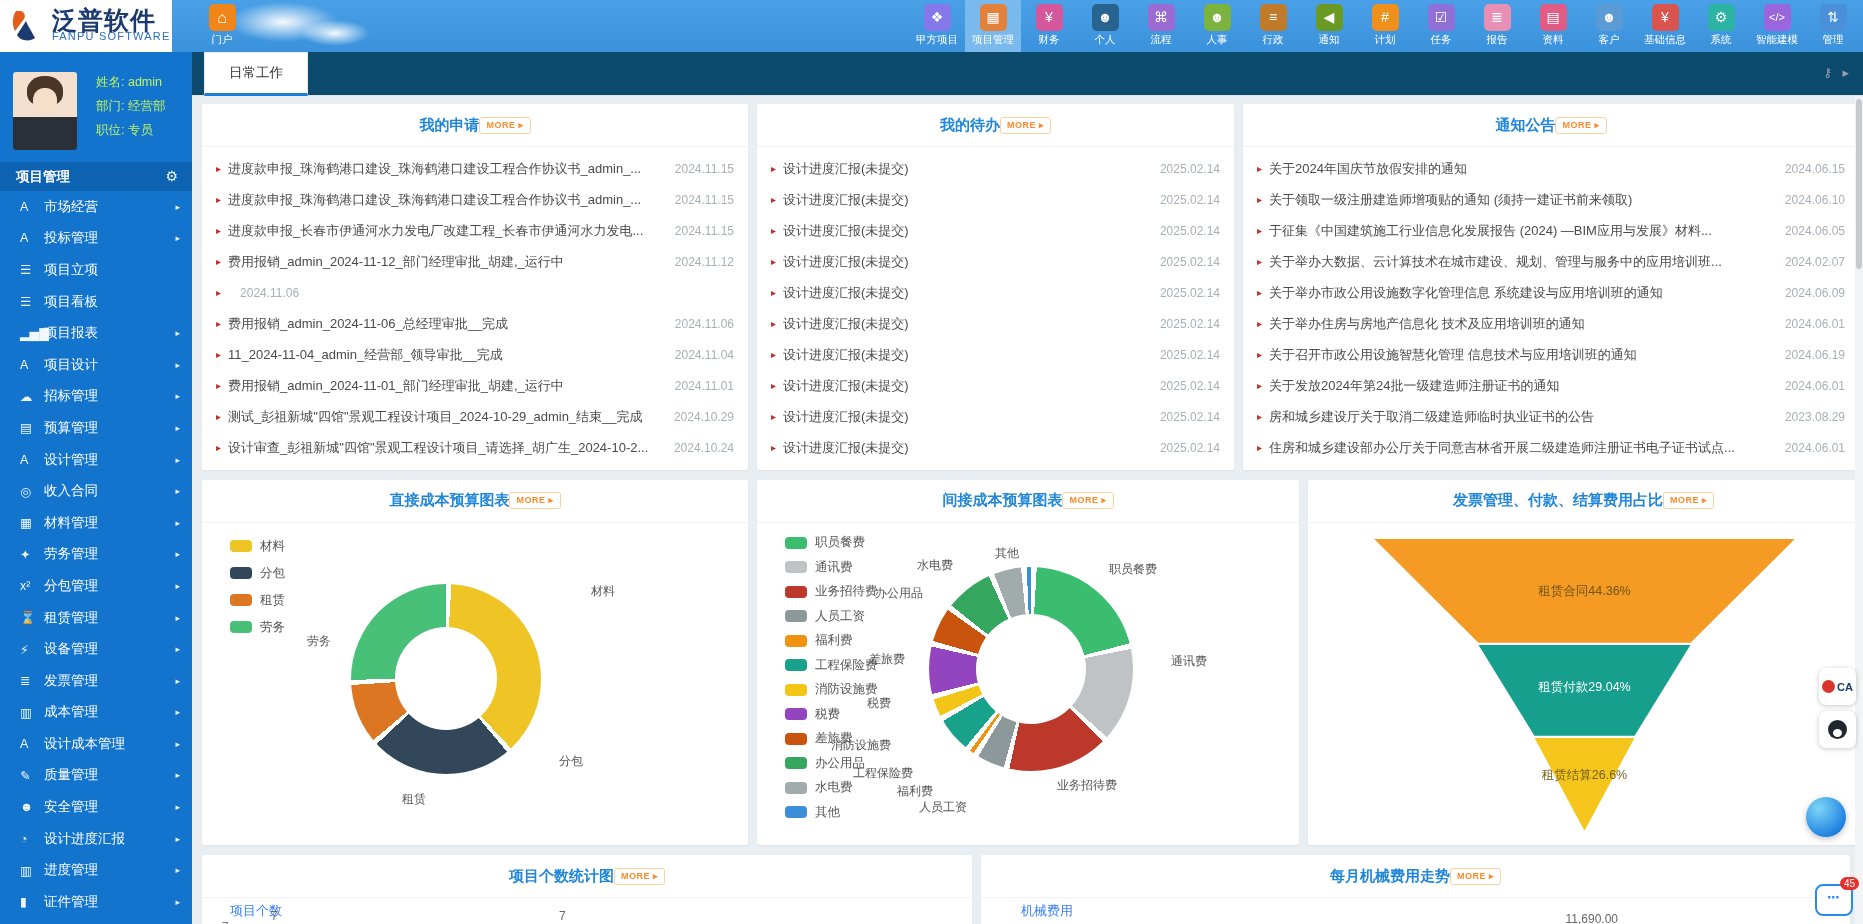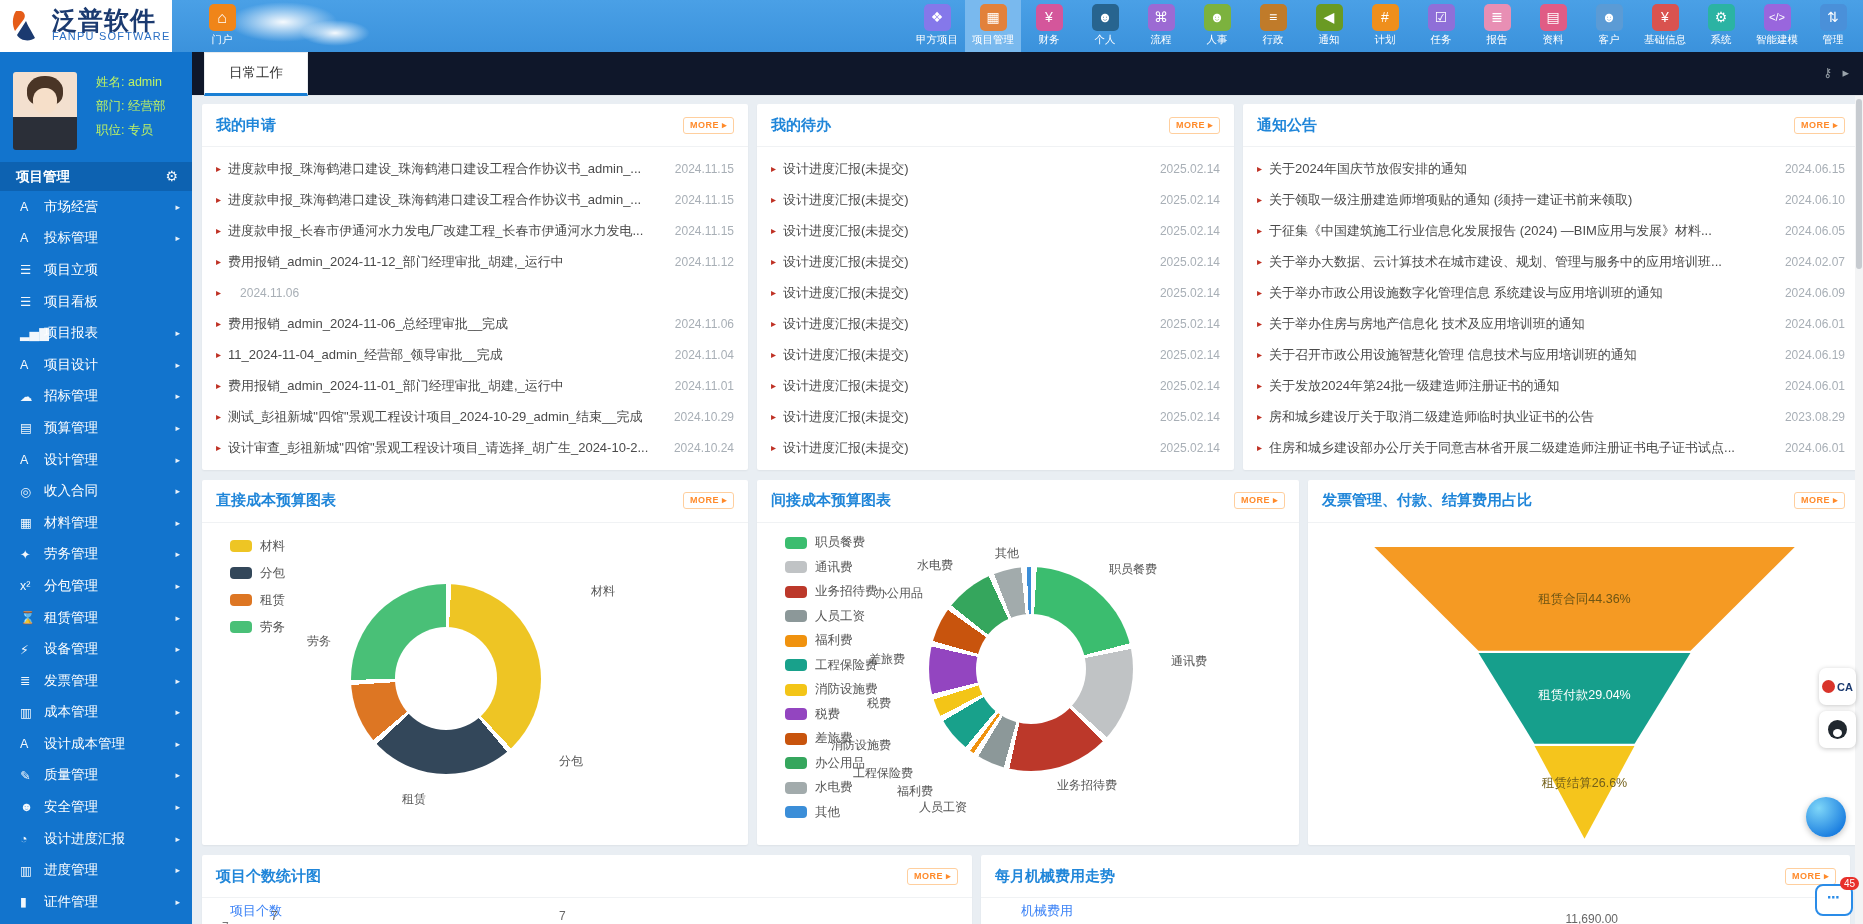--- a/index.html
+++ b/index.html
@@ -20,21 +20,21 @@
   .c2{left:300px;top:20px;width:70px;height:26px;}
   .nav-item{width:56px;height:52px;text-align:center;box-sizing:border-box;cursor:pointer;flex:0 0 auto;}
   .nav-item.active{background:#79b9ee;}
   .nav-ico{display:block;width:27px;height:27px;margin:4px auto 1px auto;border-radius:5px;
            color:#fff;font-size:14px;line-height:27px;text-align:center;overflow:hidden;}
   .nav-label{display:block;font-size:11px;color:#fff;white-space:nowrap;transform:scale(.95);}
   #portal{position:absolute;left:194px;top:0;}
   #nav-items{position:absolute;right:2px;top:0;display:flex;}
 
   
-  #tabbar{position:absolute;left:192px;top:52px;right:0;height:43px;background:#0f172a;
+  #tabbar{position:absolute;left:192px;top:52px;right:0;height:43px;background:#0c4a6e;
           border-bottom:1px solid #e2e6e9;z-index:20;}
   .tab{position:absolute;left:12px;top:0;height:40px;line-height:40px;padding:0 24px;
        background:#fff;border:1px solid #e8ebee;border-bottom:3px solid #1a7fd4;
        font-size:13.5px;color:#333;cursor:pointer;}
   #tab-icons{position:absolute;right:14px;top:13px;display:flex;gap:10px;}
   #tab-icons span{color:#9aa3ab;font-size:13px;cursor:pointer;line-height:16px;}
 
   
   #sidebar{position:absolute;left:0;top:52px;width:192px;bottom:0;background:#1274cd;overflow:hidden;z-index:10;}
   #usercard{position:relative;height:110px;padding:18px 0 0 14px;box-sizing:border-box;}
@@ -55,21 +55,21 @@
 
   
   #content{position:absolute;left:192px;top:96px;right:0;bottom:-160px;padding:8px 8px 0 10px;
            display:flex;flex-direction:column;gap:10px;box-sizing:border-box;}
   .grid{display:grid;gap:9px;}
   #row1{grid-template-columns:546px 477px 616px;height:368px;}
   #row2{grid-template-columns:546px 542px 551px;height:368px;}
   #row3{grid-template-columns:770px 869px;height:230px;}
   .panel{background:#fff;border-radius:2px;box-shadow:0 1px 2px rgba(0,0,0,.05);overflow:hidden;
          display:flex;flex-direction:column;}
-  .phead{height:42px;flex:0 0 auto;display:flex;align-items:center;justify-content:space-between;
+  .phead{height:42px;flex:0 0 auto;display:flex;align-items:center;justify-content:center;
          padding:0 14px;border-bottom:1px solid #f0f2f4;}
   .ptit{font-size:15px;font-weight:bold;color:#2086d9;}
   .more{background:#fff;border:1px solid #ffcf9e;color:#ff8a2a;font-size:9px;font-weight:bold;
         border-radius:3px;padding:3px 6px;cursor:pointer;letter-spacing:.5px;line-height:9px;
         font-family:"Liberation Sans",sans-serif;}
   .pbody{position:relative;flex:1;padding:6px 14px;overflow:hidden;}
   .prow{height:31px;display:flex;align-items:center;cursor:pointer;}
   .pmark{color:#bf3124;font-size:10px;margin-right:7px;flex:0 0 auto;}
   .ptitle{flex:1;font-size:13px;color:#4a4a4a;white-space:nowrap;overflow:hidden;text-overflow:ellipsis;}
   .pdate{font-size:12px;color:#a8afb6;margin-left:12px;flex:0 0 auto;}
@@ -78,21 +78,21 @@
   .chartbody{position:relative;flex:1;overflow:hidden;}
   .lg-item{display:flex;align-items:center;cursor:pointer;}
   .lg1 .lg-item{height:27px;} .lg2 .lg-item{height:24.5px;}
   .legend{position:absolute;left:28px;top:10px;}
   .chip{width:22px;height:12px;border-radius:4px;margin-right:8px;flex:0 0 auto;}
   .lg-label{font-size:12.5px;color:#555;white-space:nowrap;}
   .donut{position:absolute;border-radius:50%;}
   .donut:after{content:"";position:absolute;left:23%;top:23%;right:23%;bottom:23%;
                background:#fff;border-radius:50%;}
   .callout{position:absolute;font-size:12px;color:#555;white-space:nowrap;}
-  #funnel{position:absolute;left:66px;top:16px;width:421px;height:300px;margin-top:8px;}
+  #funnel{position:absolute;left:66px;top:16px;width:421px;height:300px;}
   .fseg{width:100%;margin-bottom:2px;}
   .flabel{position:absolute;left:0;width:100%;text-align:center;font-size:12.5px;}
   .linechart .ylab{position:absolute;font-size:13px;color:#3b82f6;}
   .linechart .ytick{position:absolute;font-size:12px;color:#777;}
   .dlabel{position:absolute;font-size:12px;color:#666;}
 
   
   #scrollbar{position:absolute;right:0;top:96px;bottom:0;width:8px;background:#f3f4f5;z-index:40;}
   #scroll-thumb{position:absolute;right:1px;top:3px;width:6px;height:170px;background:#c7cbd0;border-radius:3px;cursor:pointer;}
   .floater{position:absolute;z-index:50;cursor:pointer;}

